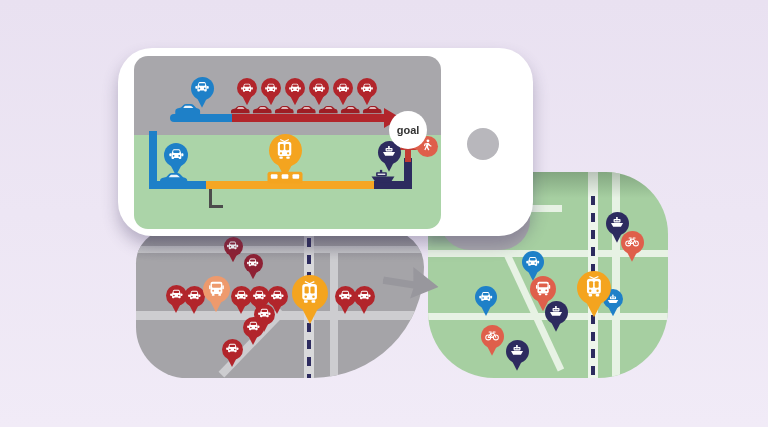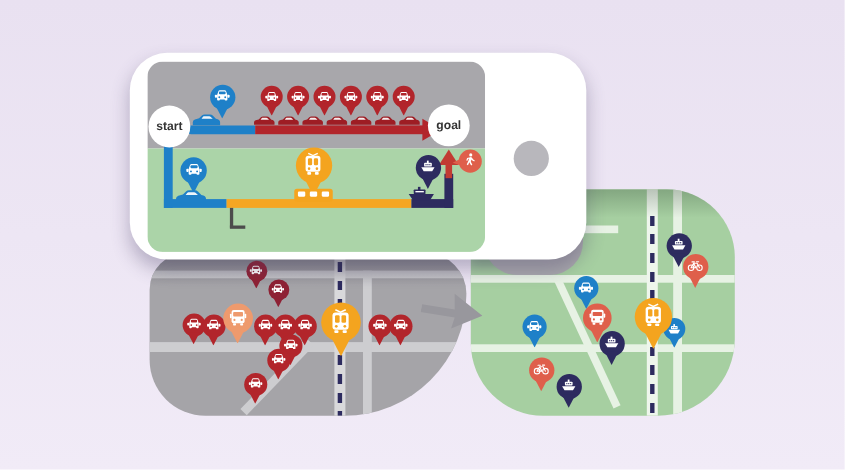--- a/index.html
+++ b/index.html
@@ -46,21 +46,21 @@
          background:var(--phone_body);box-shadow:0 9px 16px rgba(70,60,100,.33);z-index:5;}
   .screen{position:absolute;left:16px;top:8px;width:307px;height:173px;border-radius:14px;overflow:hidden;}
   .sky{position:absolute;left:0;top:0;width:100%;height:79px;background:var(--screen_sky);}
   .ground{position:absolute;left:0;top:79px;width:100%;height:94px;background:var(--screen_ground);}
   .home{position:absolute;right:34px;top:80px;width:32px;height:32px;border-radius:50%;
         background:var(--home_button);}
   .terminal{position:absolute;width:38px;height:38px;border-radius:50%;background:#fff;
             color:var(--startgoal_text);font-size:11px;font-weight:bold;z-index:6;
             display:flex;align-items:center;justify-content:center;}
   .t-start{left:1px;top:40px;}
-  .t-goal{left:255px;top:39px;}
+  .t-goal{left:255px;top:55px;}
   .route{position:absolute;z-index:2;}
   .r-blue{background:var(--blue);}
   .r-red{background:var(--red);}
   .r-yellow{background:var(--yellow_route);}
   .r-navy{background:var(--navy);}
   .r-blue-top{left:36px;top:58px;width:62px;height:8px;border-radius:4px 0 0 4px;}
   .r-red-top{left:98px;top:58px;width:154px;height:8px;}
   .arrowhead-right{position:absolute;left:250px;top:52px;width:0;height:0;z-index:3;
         border-top:10px solid transparent;border-bottom:10px solid transparent;
         border-left:17px solid var(--red);}
@@ -413,23 +413,20 @@
             <use href="#v-car-side"></use>
           </svg>
           <svg class="veh" viewBox="0 0 48 18" style="left: 129px; top: 114px; width: 44px; height: 15px; color: rgb(244, 164, 31);">
             <use href="#v-tram-side"></use>
           </svg>
           <svg class="veh" viewBox="0 0 34 20" style="left: 236px; top: 112px; width: 26px; height: 16px; color: rgb(45, 43, 95);">
             <use href="#v-ship-side"></use>
           </svg>
         </div>
 
-      <div class="terminal t-start">
-        <span>start</span>
-      </div>
       <div class="terminal t-goal">
         <span>goal</span>
       </div>
 
       <div class="rec-conn-v"></div>
       <div class="rec-conn-h"></div>
     </div>
     <div class="home"></div>
   </div>
 

